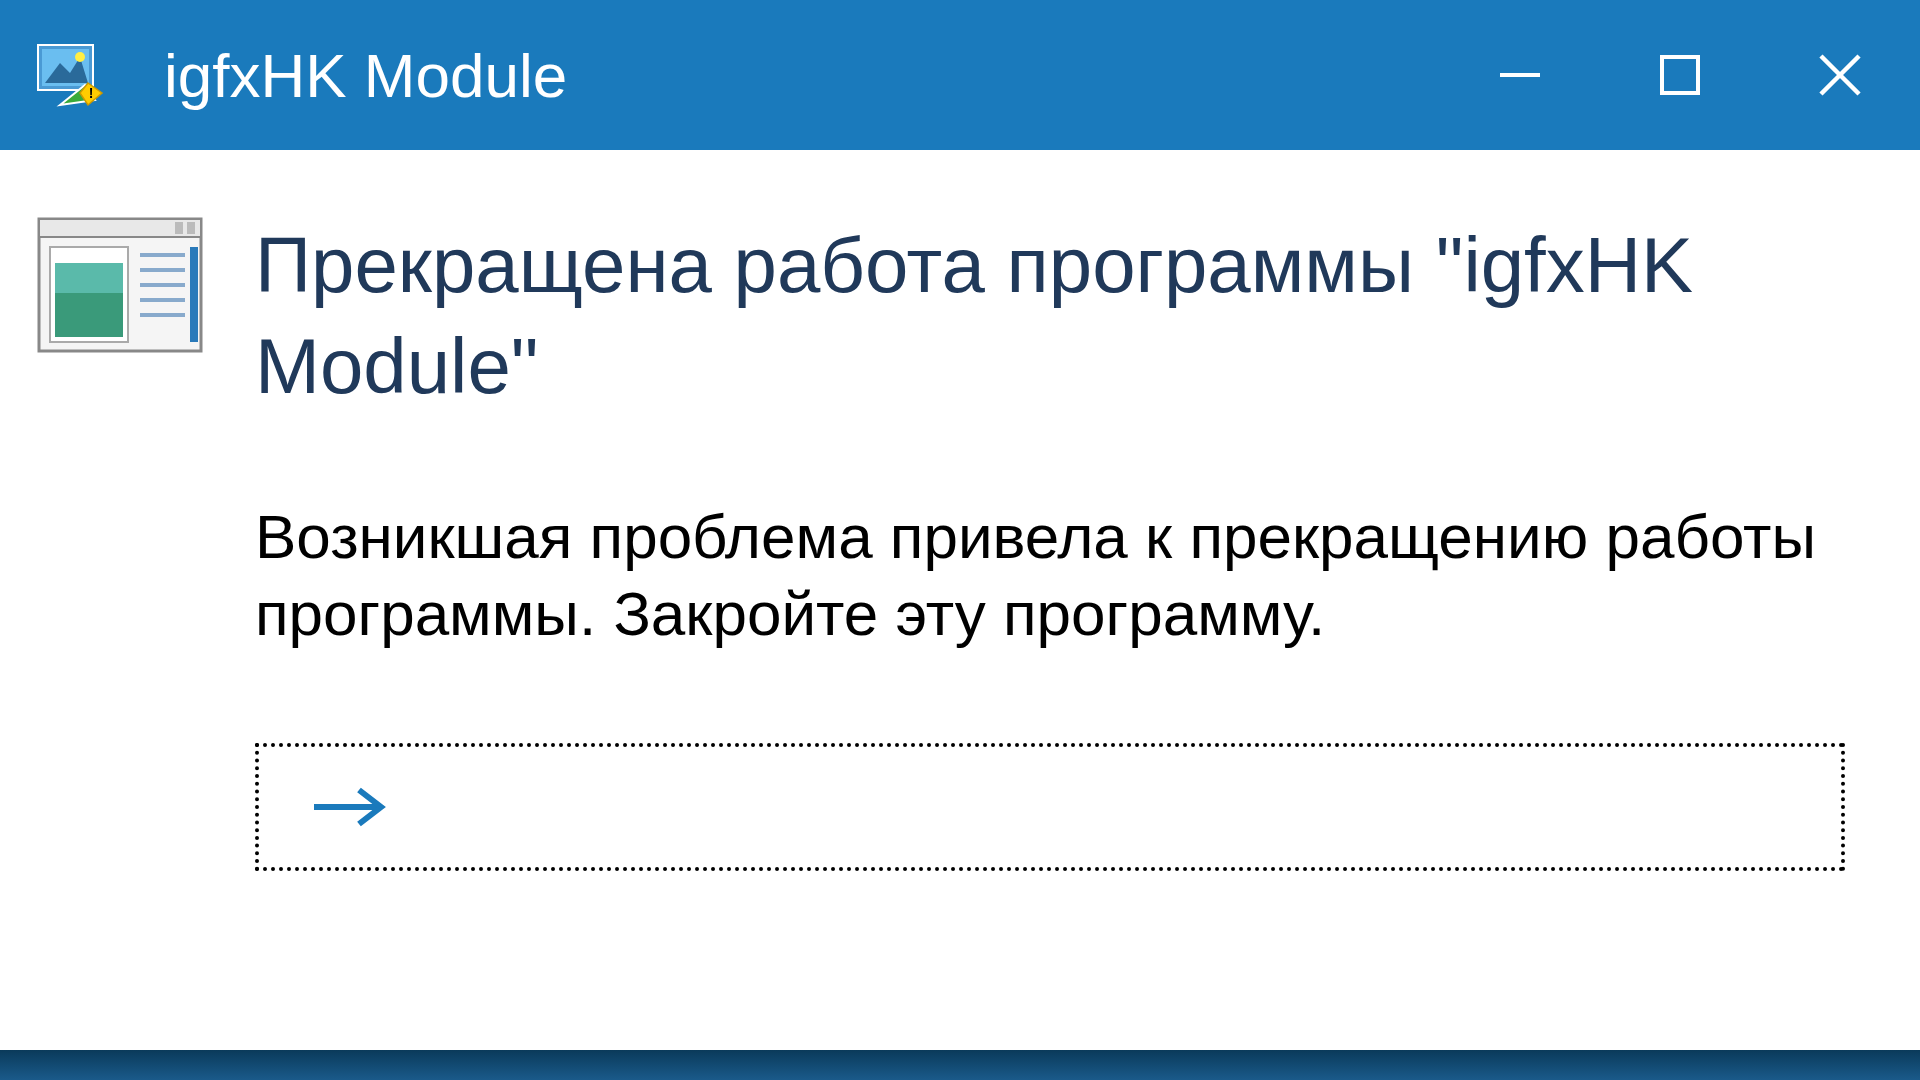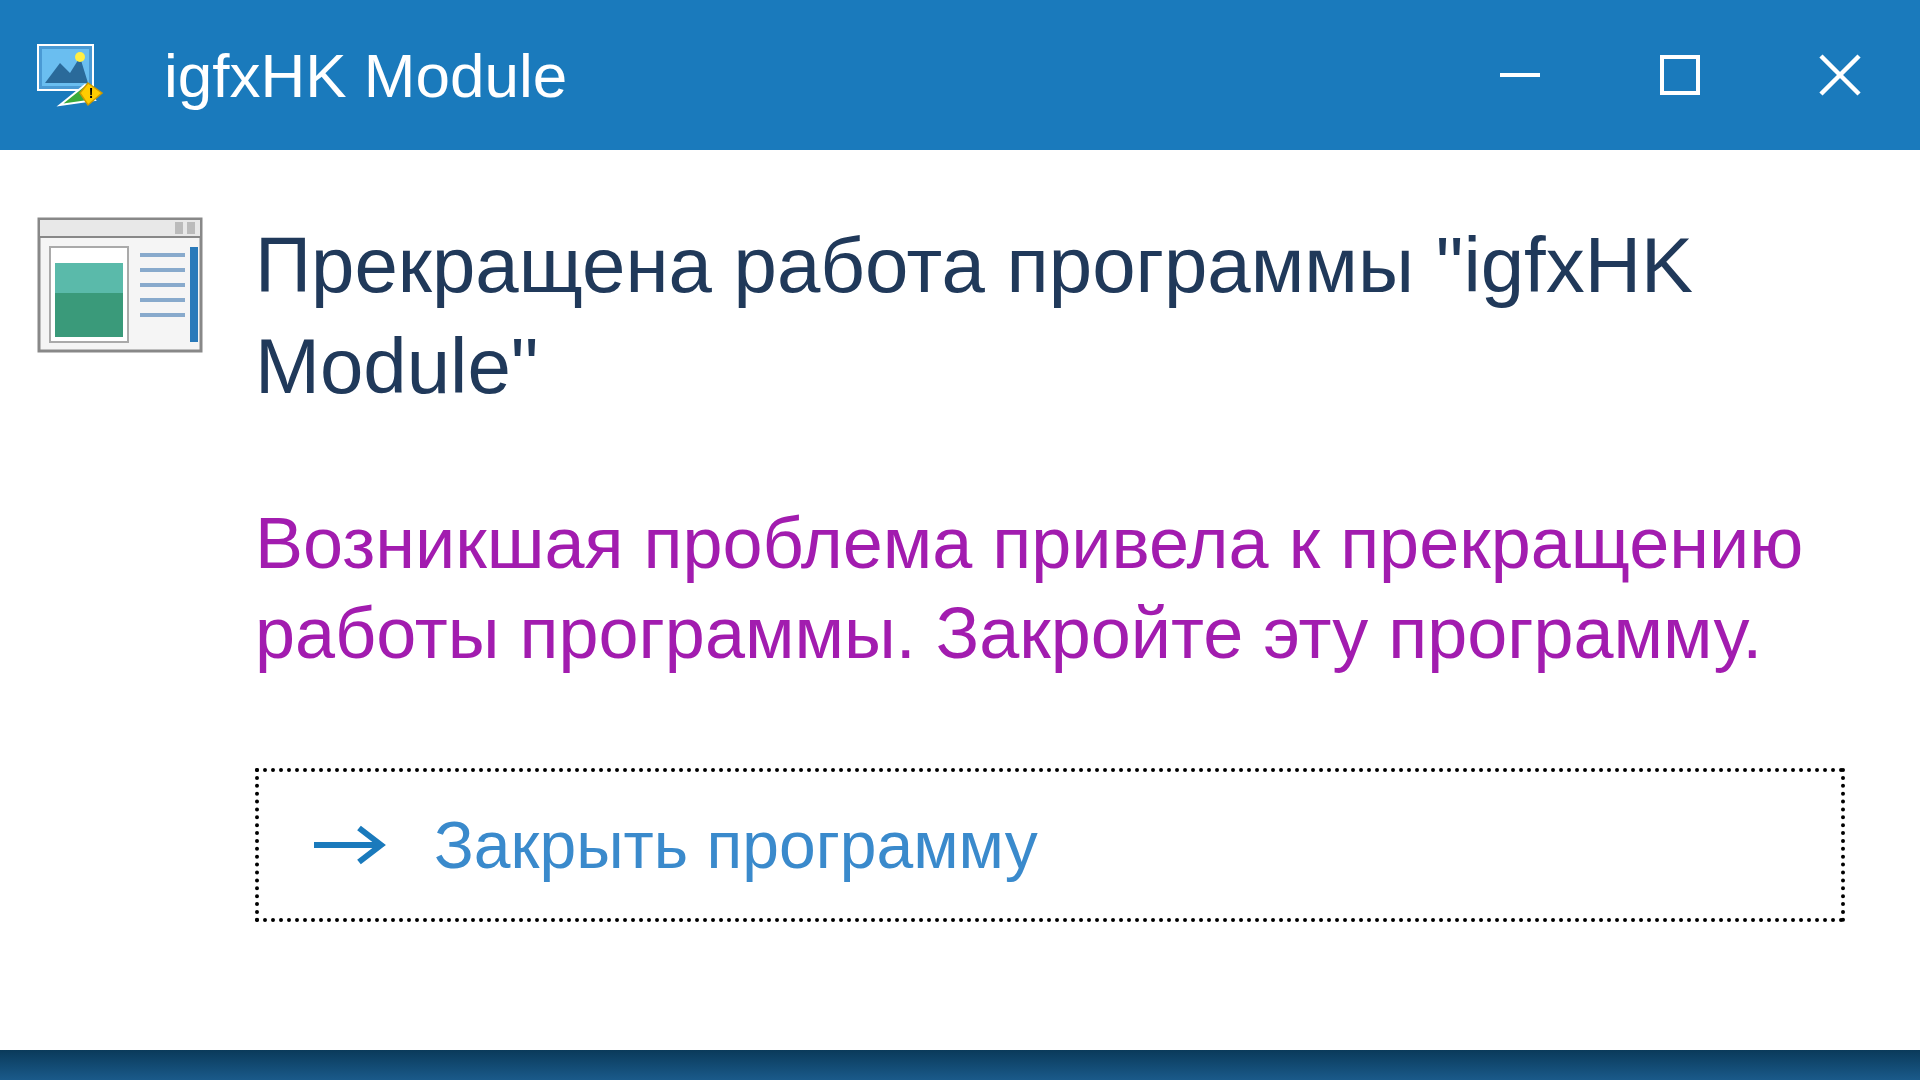--- a/index.html
+++ b/index.html
@@ -78,23 +78,23 @@
       padding-right: 30px;
     }
     .error-heading {
       font-size: 78px;
       font-weight: 400;
       color: #20395a;
       line-height: 1.3;
       margin-bottom: 80px;
     }
     .error-description {
-      font-size: 72px;
-      font-weight: 400;
-      color: #a21caf;
+      font-size: 62px;
+      font-weight: 400;
+      color: #000000;
       line-height: 1.25;
       margin-bottom: 90px;
     }
     .action-button {
       border: 4px dotted #000000;
       padding: 35px 50px;
       display: flex;
       align-items: center;
       gap: 45px;
       cursor: pointer;
@@ -184,18 +184,17 @@
   <div class="content-body">
     <div class="error-heading">Прекращена работа программы "igfxHK Module"</div>
     <div class="error-description">Возникшая проблема привела к прекращению работы программы. Закройте эту программу.</div>
     <div class="action-button">
       <div class="action-arrow">
         <svg viewBox="0 0 80 50">
           <line x1="5" y1="25" x2="70" y2="25"></line>
           <polyline points="50,8 72,25 50,42"></polyline>
         </svg>
       </div>
-      <div class="action-label">Закрыть программу</div>
     </div>
   </div>
 </div>
 
 <div class="bottom-bar"></div>
 
 </body></html>

